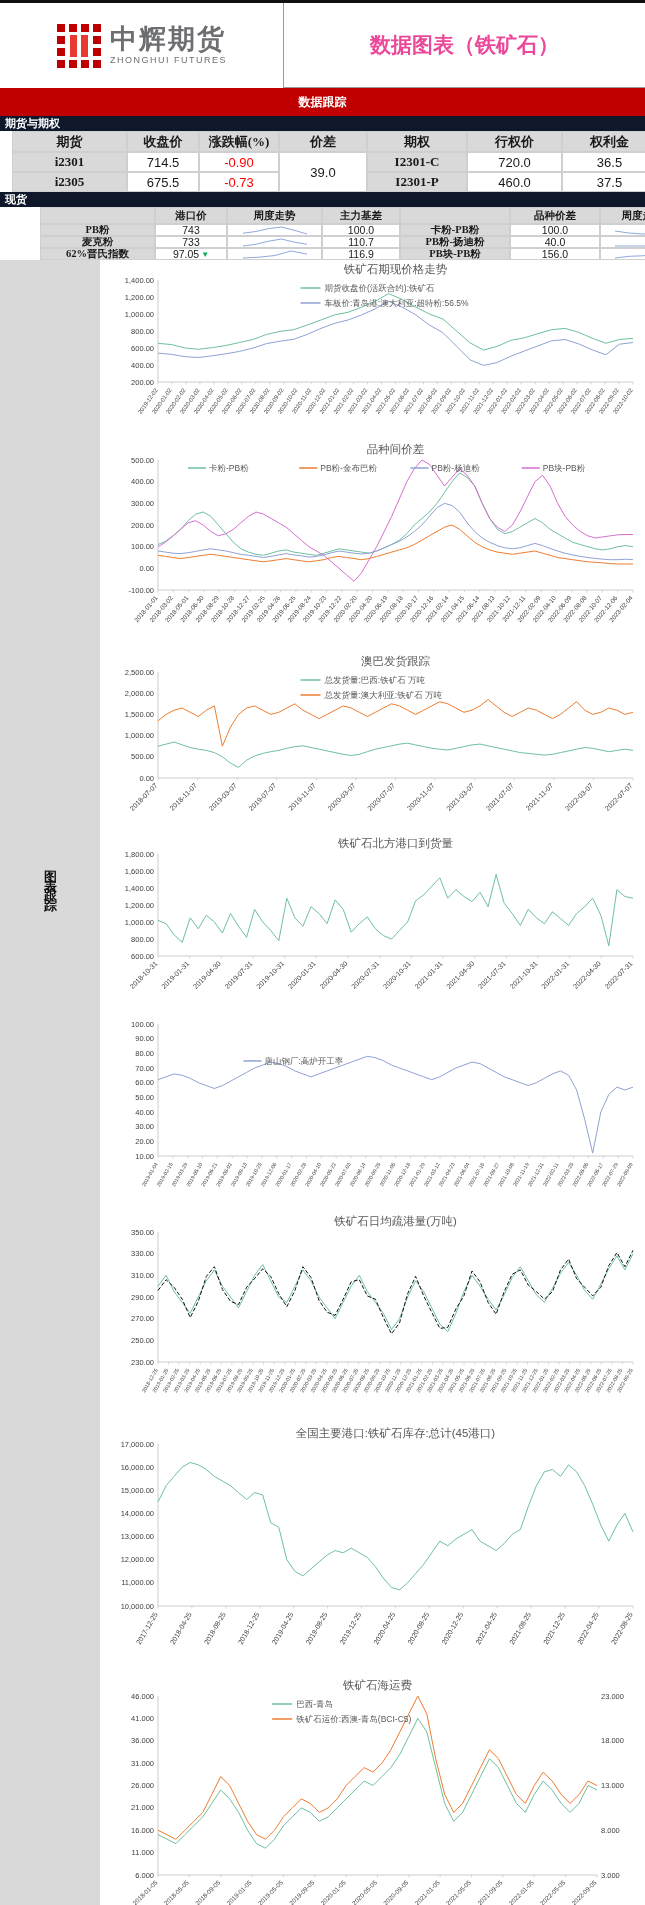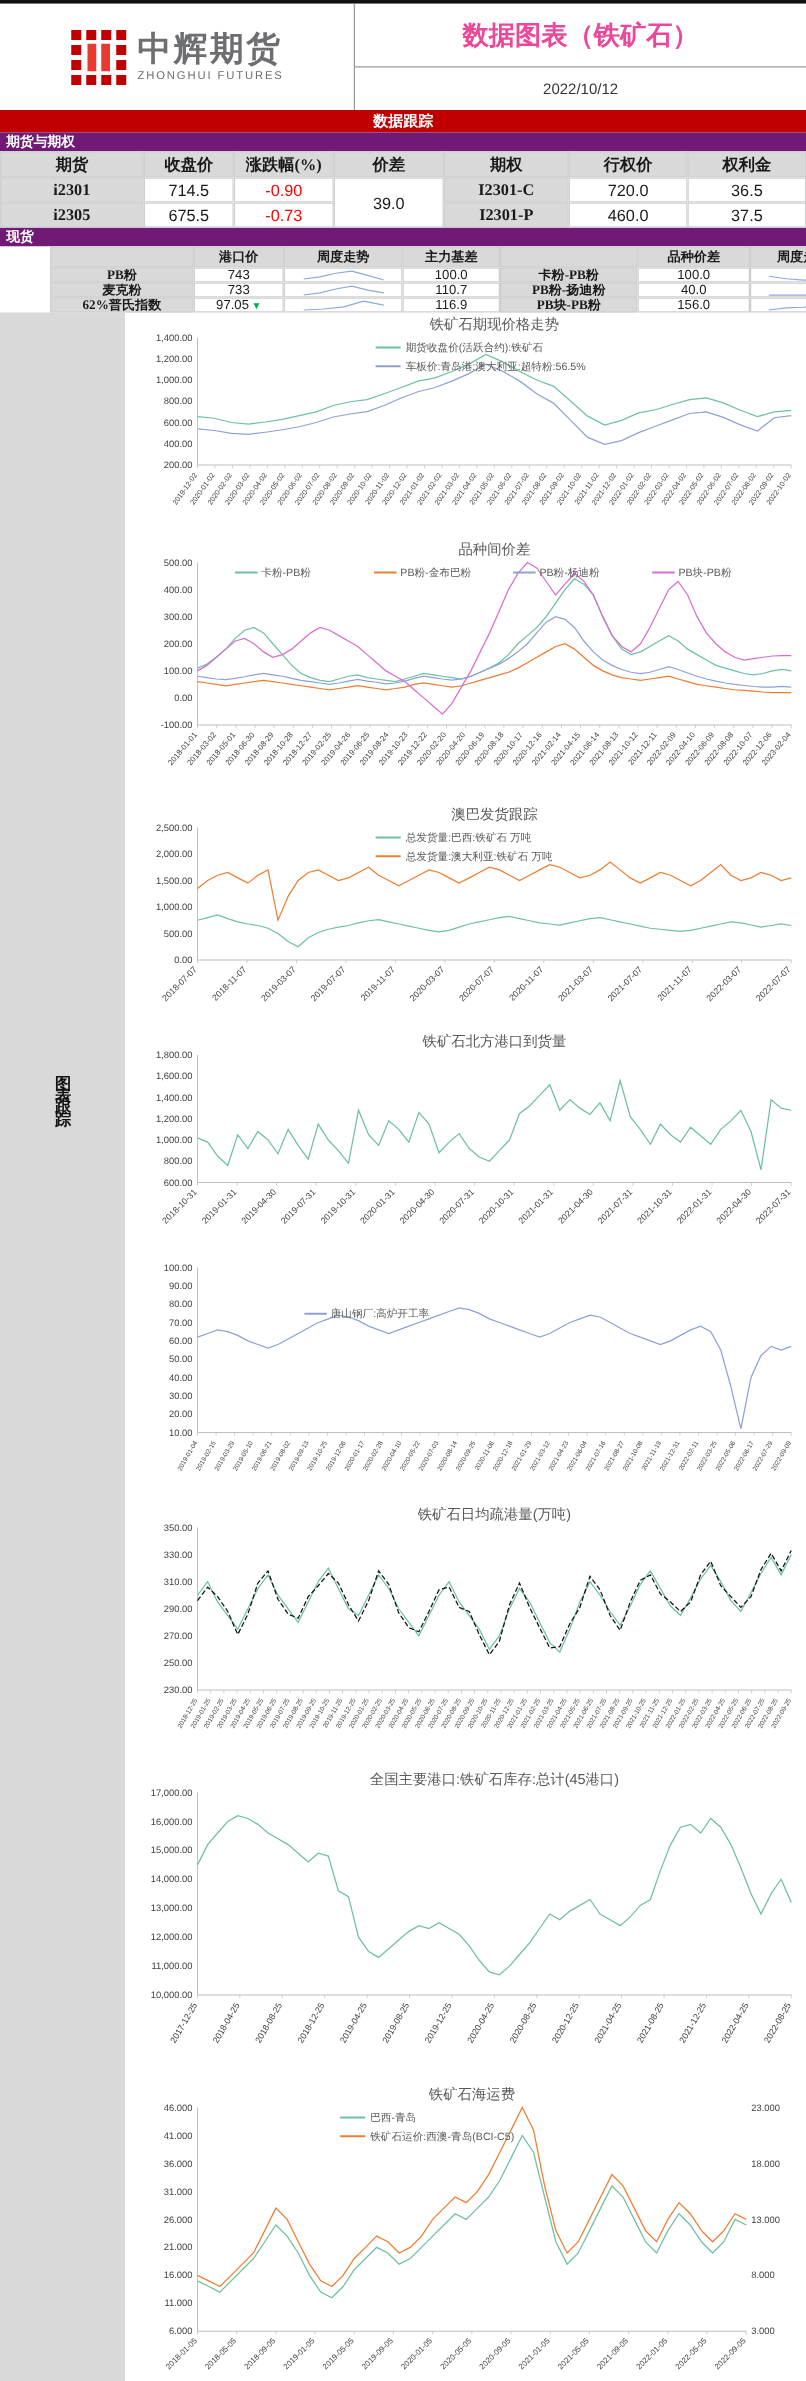--- a/index.html
+++ b/index.html
@@ -10,26 +10,26 @@
   .hdr{display:flex;height:85px;background:#fff;}
   .hdr-left{width:283px;display:flex;align-items:center;justify-content:center;gap:8px;border-right:1px solid #9a9a9a;}
   .logo-txt{display:flex;flex-direction:column;line-height:1;}
   .logo-cn{font-size:27px;font-weight:bold;color:#6d6e71;letter-spacing:2px;}
   .logo-en{font-size:9px;color:#6d6e71;letter-spacing:1.5px;margin-top:3px;}
   .hdr-right{flex:1;display:flex;flex-direction:column;}
   .hdr-title{flex:1.5;display:flex;align-items:center;justify-content:center;
              font-family:"Liberation Serif",serif;font-weight:bold;font-size:21px;color:#ec4899;
              border-bottom:1px solid #9a9a9a;}
   .hdr-date{flex:1;display:flex;align-items:center;justify-content:center;font-size:12px;color:#333;}
-  .banner{height:18px;background:#C00000;color:#fff;display:flex;align-items:center;justify-content:center;
+  .banner{height:28px;background:#C00000;color:#fff;display:flex;align-items:center;justify-content:center;
           font-family:Liberation Mono, monospace;font-weight:bold;font-size:12px;}
-  .secbar{height:15px;background:#701a75;color:#fff;display:flex;align-items:center;
+  .secbar{height:15px;background:#0f172a;color:#fff;display:flex;align-items:center;
           padding-left:5px;font-family:"Liberation Serif",serif;font-weight:bold;font-size:11px;}
   
-  .ftable{display:grid;grid-template-columns:115px 72px 80px 88px 100px 95px 95px;grid-template-rows:21px 20px 20px;}
+  .ftable{display:grid;grid-template-columns:115px 72px 80px 88px 100px 95px 95px;grid-template-rows:21px 20px 20px;margin-left:12px;}
   .stable{display:grid;grid-template-columns:115px 72px 95px 78px 110px 90px 85px;grid-template-rows:17px 12px 12px 12px;padding-left:40px;}
   .cell{display:flex;align-items:center;justify-content:center;border:0.5px solid #cfcfcf;font-size:13px;overflow:hidden;}
   .stable .cell{font-size:10.5px;}
   .lab{background:#D9D9D9;font-family:"Liberation Serif",serif;font-weight:bold;}
   .num{background:#fff;}
   .neg{color:#FF0000;}
   .span2{grid-row:span 2;}
   .arrow{color:#00B050;font-size:8px;margin-left:2px;}
   
   .main{display:flex;}
@@ -67,21 +67,20 @@
           <rect x="25" y="12" width="7" height="22"></rect>
       </g>
     </svg>
     <div class="logo-txt">
       <span class="logo-cn">中辉期货</span>
       <span class="logo-en">ZHONGHUI FUTURES</span>
     </div>
   </div>
   <div class="hdr-right">
     <div class="hdr-title">数据图表（铁矿石）</div>
-    <div class="hdr-date">2022/10/12</div>
   </div>
 </div>
 
 <div class="banner">数据跟踪</div>
 
 <div class="secbar">期货与期权</div>
 
 <div class="ftable">
   <div class="cell lab">期货</div>
   <div class="cell lab">收盘价</div>

